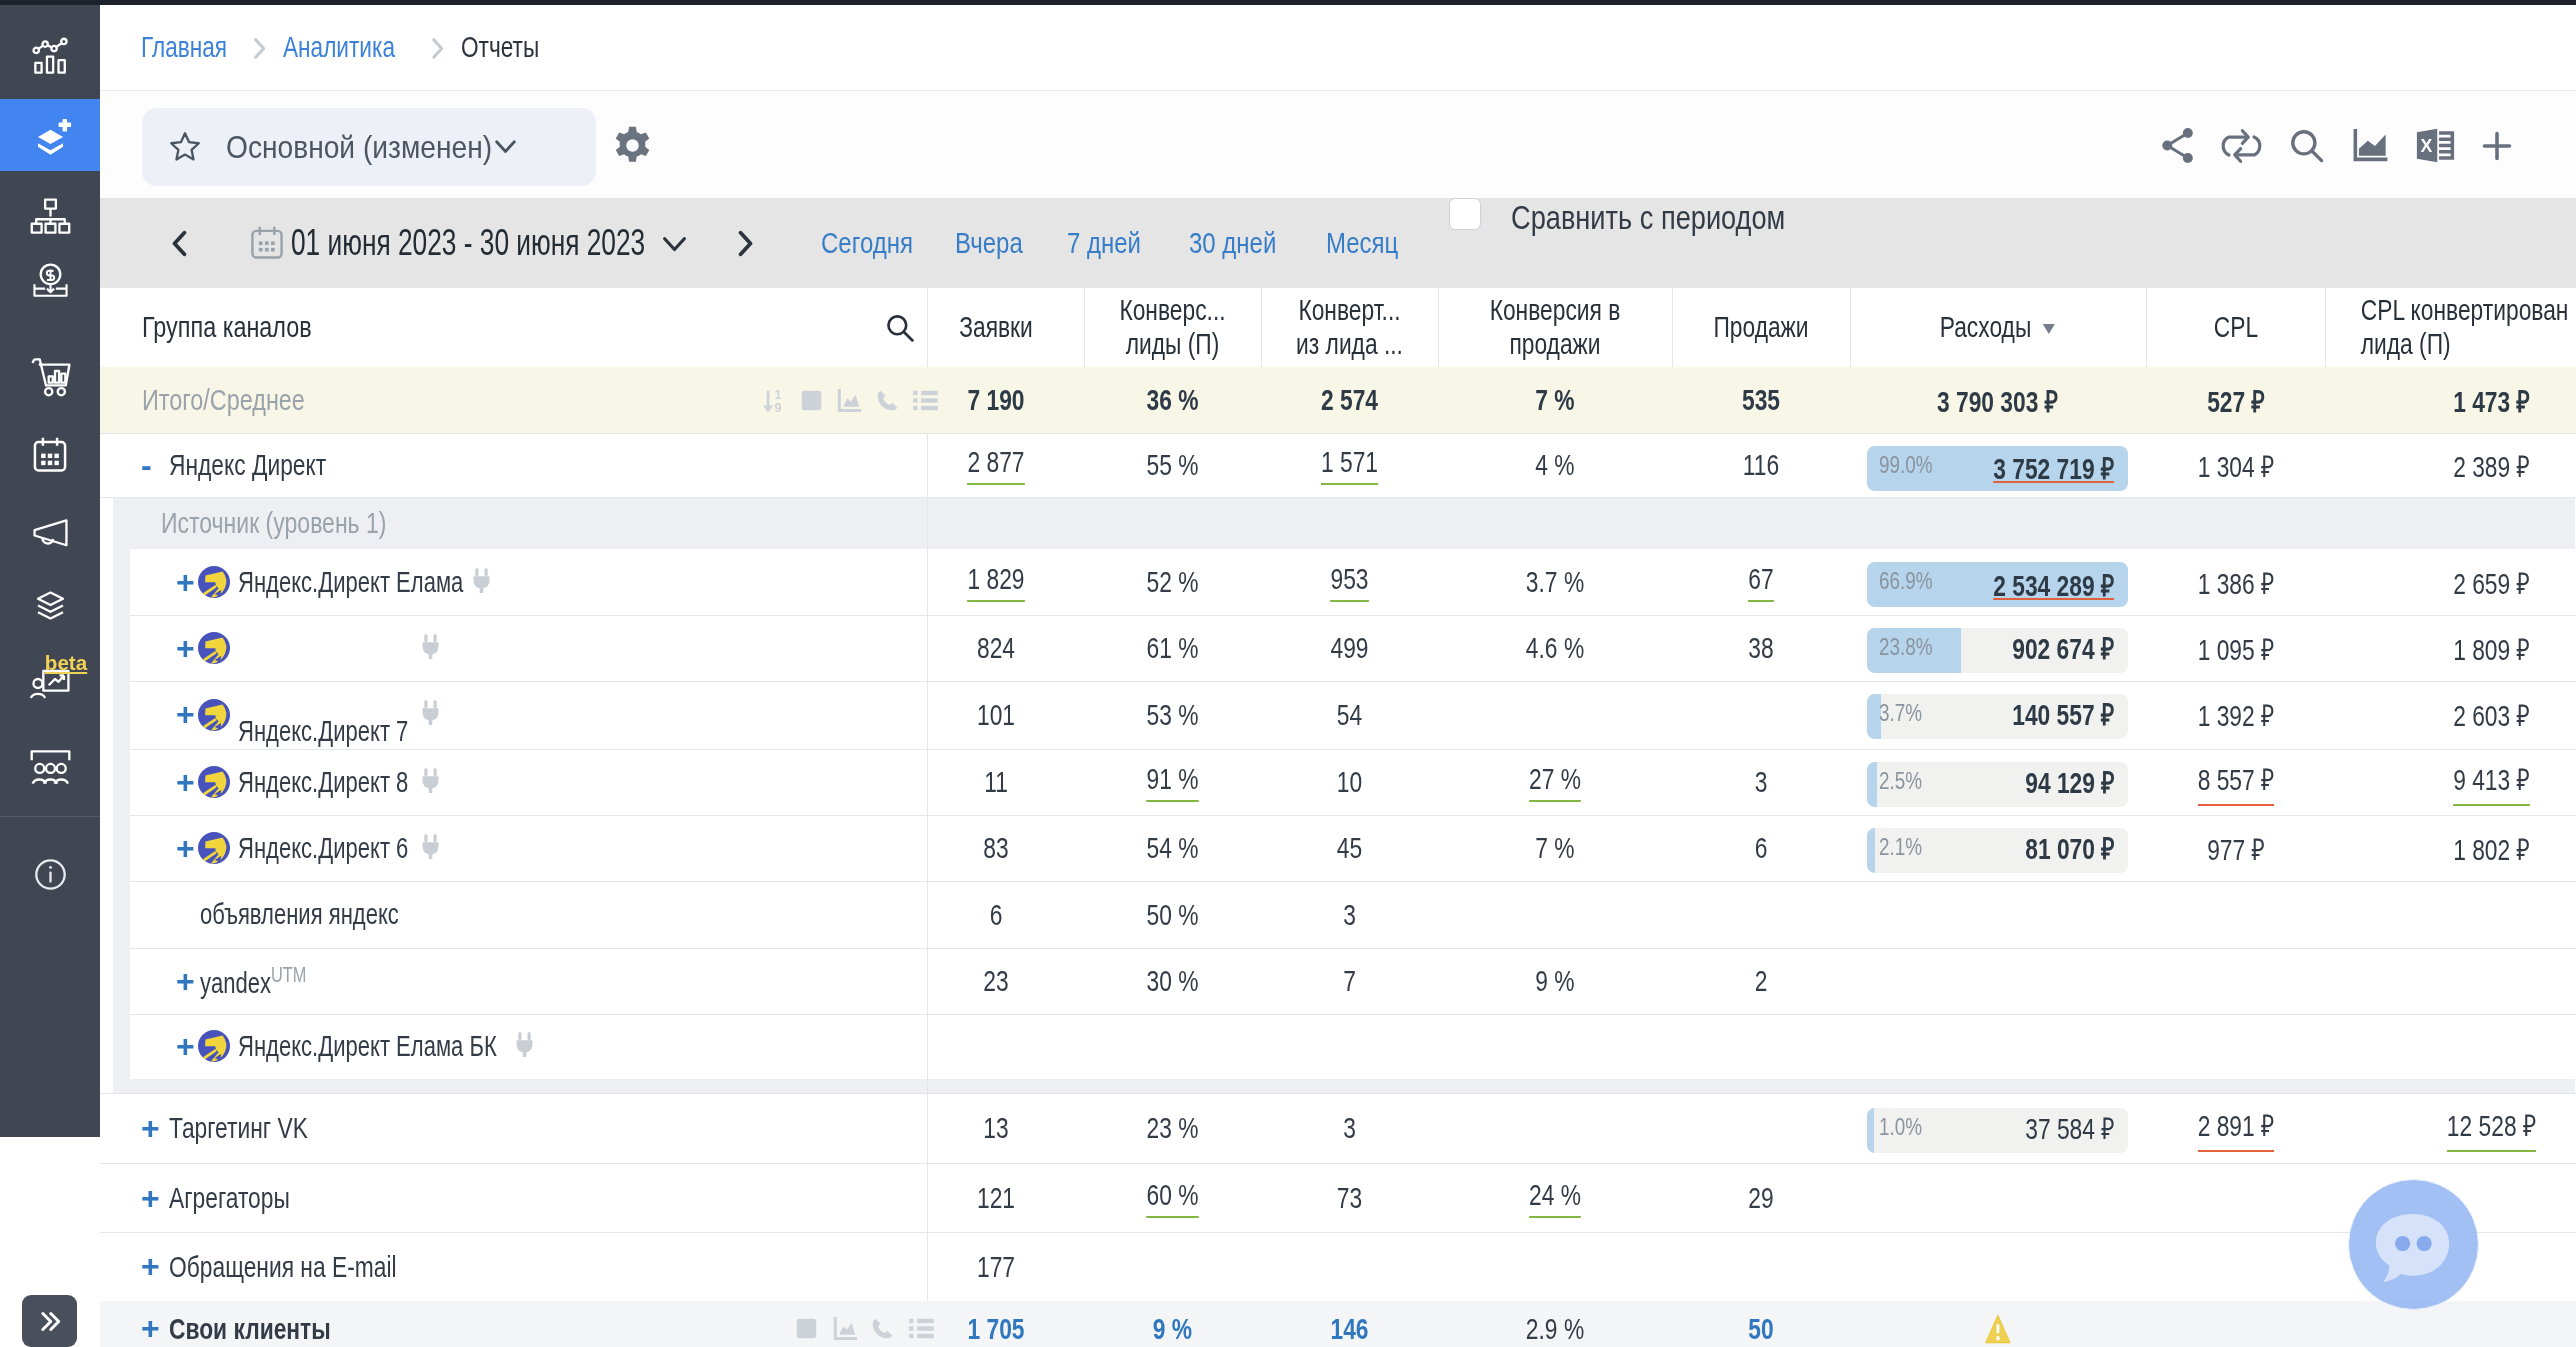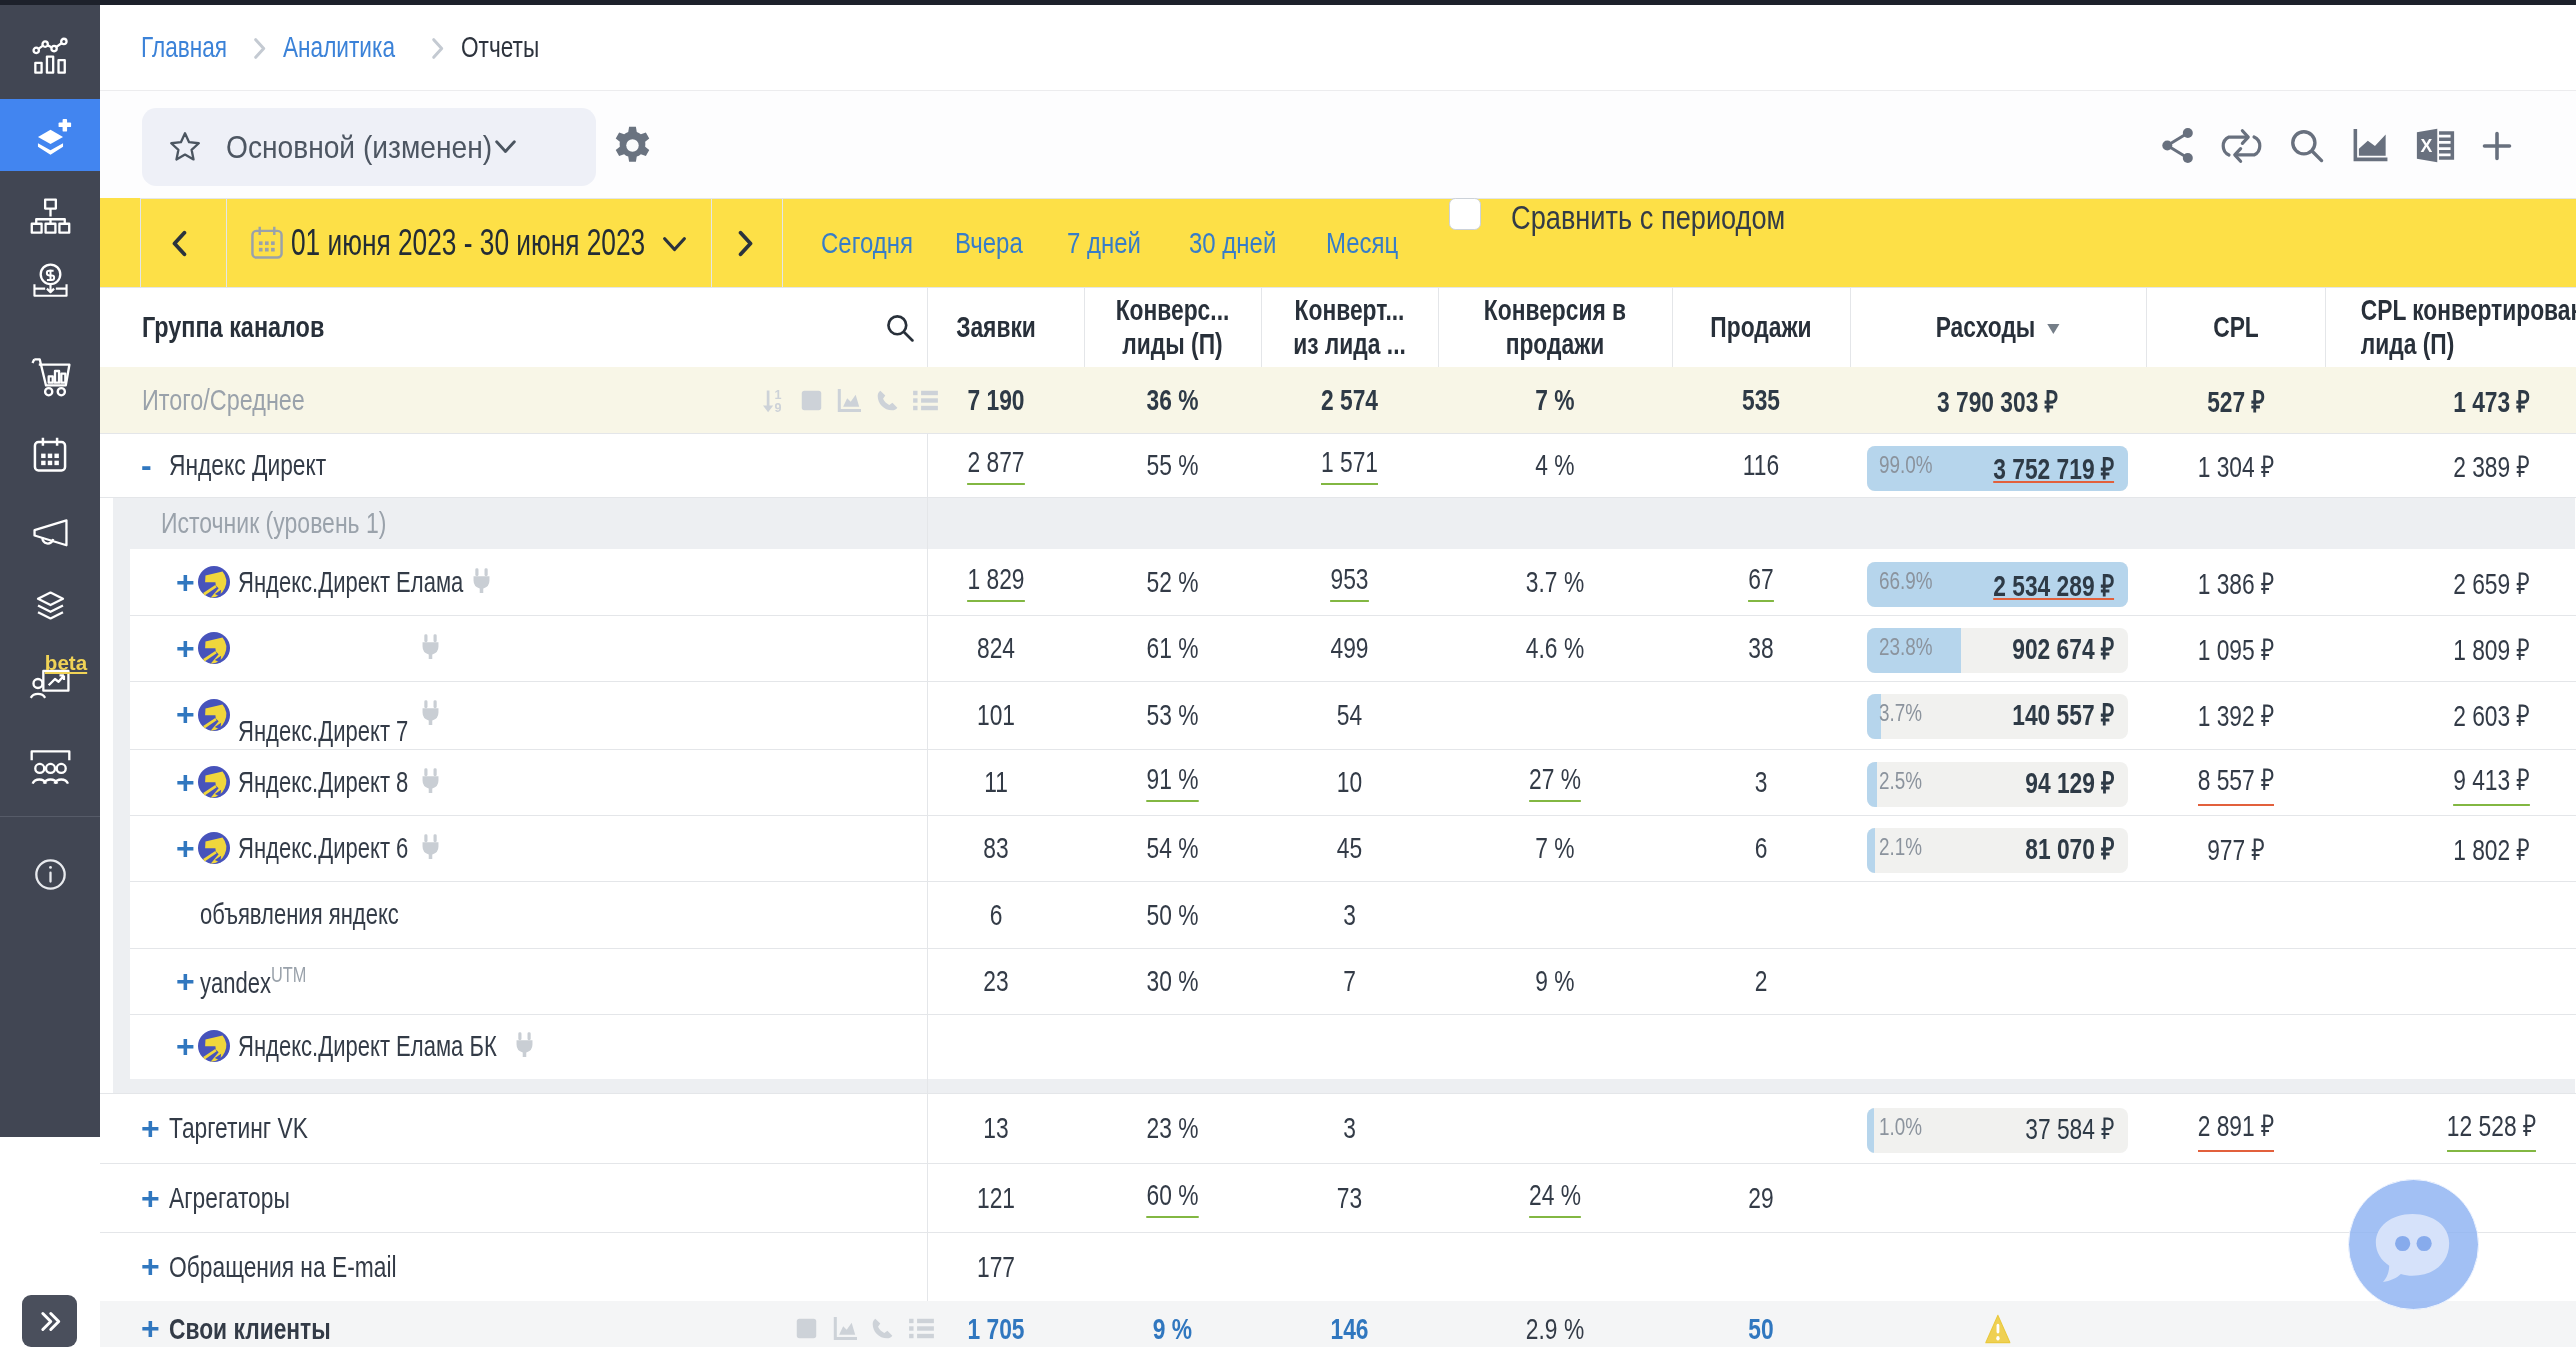--- a/index.html
+++ b/index.html
@@ -16,21 +16,21 @@
             display:flex;align-items:center;justify-content:center;}
   #beta{position:absolute;left:32px;top:646px;width:68px;text-align:center;color:#f0d356;font-weight:700;font-size:20.6px;text-decoration:underline;}
   
   #crumbs{left:100px;top:5.4px;width:2476px;height:85px;background:#fff;}
   .crumb{font-size:29px;color:#3b82d8;top:0;height:85px;display:flex;align-items:center;}
   #reportrow{left:100px;top:90px;width:2476px;height:107px;background:#fdfdfe;border-top:0.9px solid #ececee;}
   #pill{position:absolute;left:42px;top:17px;width:454px;height:78px;background:#eef0f7;border-radius:14.3px;
         display:flex;align-items:center;}
   #pilltext{font-size:32px;color:#4d5662;margin-left:25px;}
   
-  #datebar{left:100px;top:198px;width:2476px;height:90px;background:#fde047;}
+  #datebar{left:100px;top:198px;width:2476px;height:90px;background:#e5e5e5;}
   #datebar .vline{position:absolute;top:0;width:0.9px;height:89px;background:#e3e6e9;}
   #datebar .topline{position:absolute;left:40px;top:0;width:2436px;height:0.9px;background:#e3e6e9;}
   .qlink{position:absolute;top:0;height:89px;display:flex;align-items:center;font-size:30px;color:#377dc8;}
   #cmplabel{position:absolute;left:1349px;top:0;height:89px;display:flex;align-items:flex-start;font-size:34px;color:#333b47;}
   #checkbox{width:30px;height:30px;border:1.8px solid #ccd2d9;border-radius:6.3px;background:#fff;margin-right:30px;flex:none;}
   
   #table{left:100px;top:287px;width:2476px;height:1060px;}
   .hline{position:absolute;left:0;width:2476px;height:0.9px;background:#e4e6e9;}
   .row{position:absolute;left:0;width:2476px;}
   .cell{position:absolute;top:0;height:100%;display:flex;align-items:center;justify-content:center;font-size:30px;
@@ -358,21 +358,21 @@
 
   <div class="abs" style="left:827px;top:0.9px;width:0.9px;height:1059px;background:#e4e6e9;"></div>
   <div class="abs" style="left:984px;top:0.9px;width:0.9px;height:145px;background:#e4e6e9;"></div>
   <div class="abs" style="left:1161px;top:0.9px;width:0.9px;height:145px;background:#e4e6e9;"></div>
   <div class="abs" style="left:1338px;top:0.9px;width:0.9px;height:145px;background:#e4e6e9;"></div>
   <div class="abs" style="left:1572px;top:0.9px;width:0.9px;height:145px;background:#e4e6e9;"></div>
   <div class="abs" style="left:1750px;top:0.9px;width:0.9px;height:145px;background:#e4e6e9;"></div>
   <div class="abs" style="left:2046px;top:0.9px;width:0.9px;height:145px;background:#e4e6e9;"></div>
   <div class="abs" style="left:2225px;top:0.9px;width:0.9px;height:145px;background:#e4e6e9;"></div>
 
-  <div class="row" style="top:0.9px;height:79px;font-weight:700;color:#28303a;">
+  <div class="row" style="top:0.9px;height:79px;font-weight:400;color:#28303a;">
     <div style="position:absolute;left:42px;top:0;height:100%;display:flex;align-items:center;font-size:30px;">
         <span class="tl">Группа каналов</span>
       </div>
     <div style="position:absolute;left:784px;top:24px;">
       <svg width="32" height="32" viewBox="0 0 36 36">
           <g stroke="#28303a" stroke-width="3" fill="none" stroke-linecap="round">
             <circle cx="15" cy="15" r="10"></circle>
             <path d="M23 23 L32 32"></path>
           </g>
         </svg>

